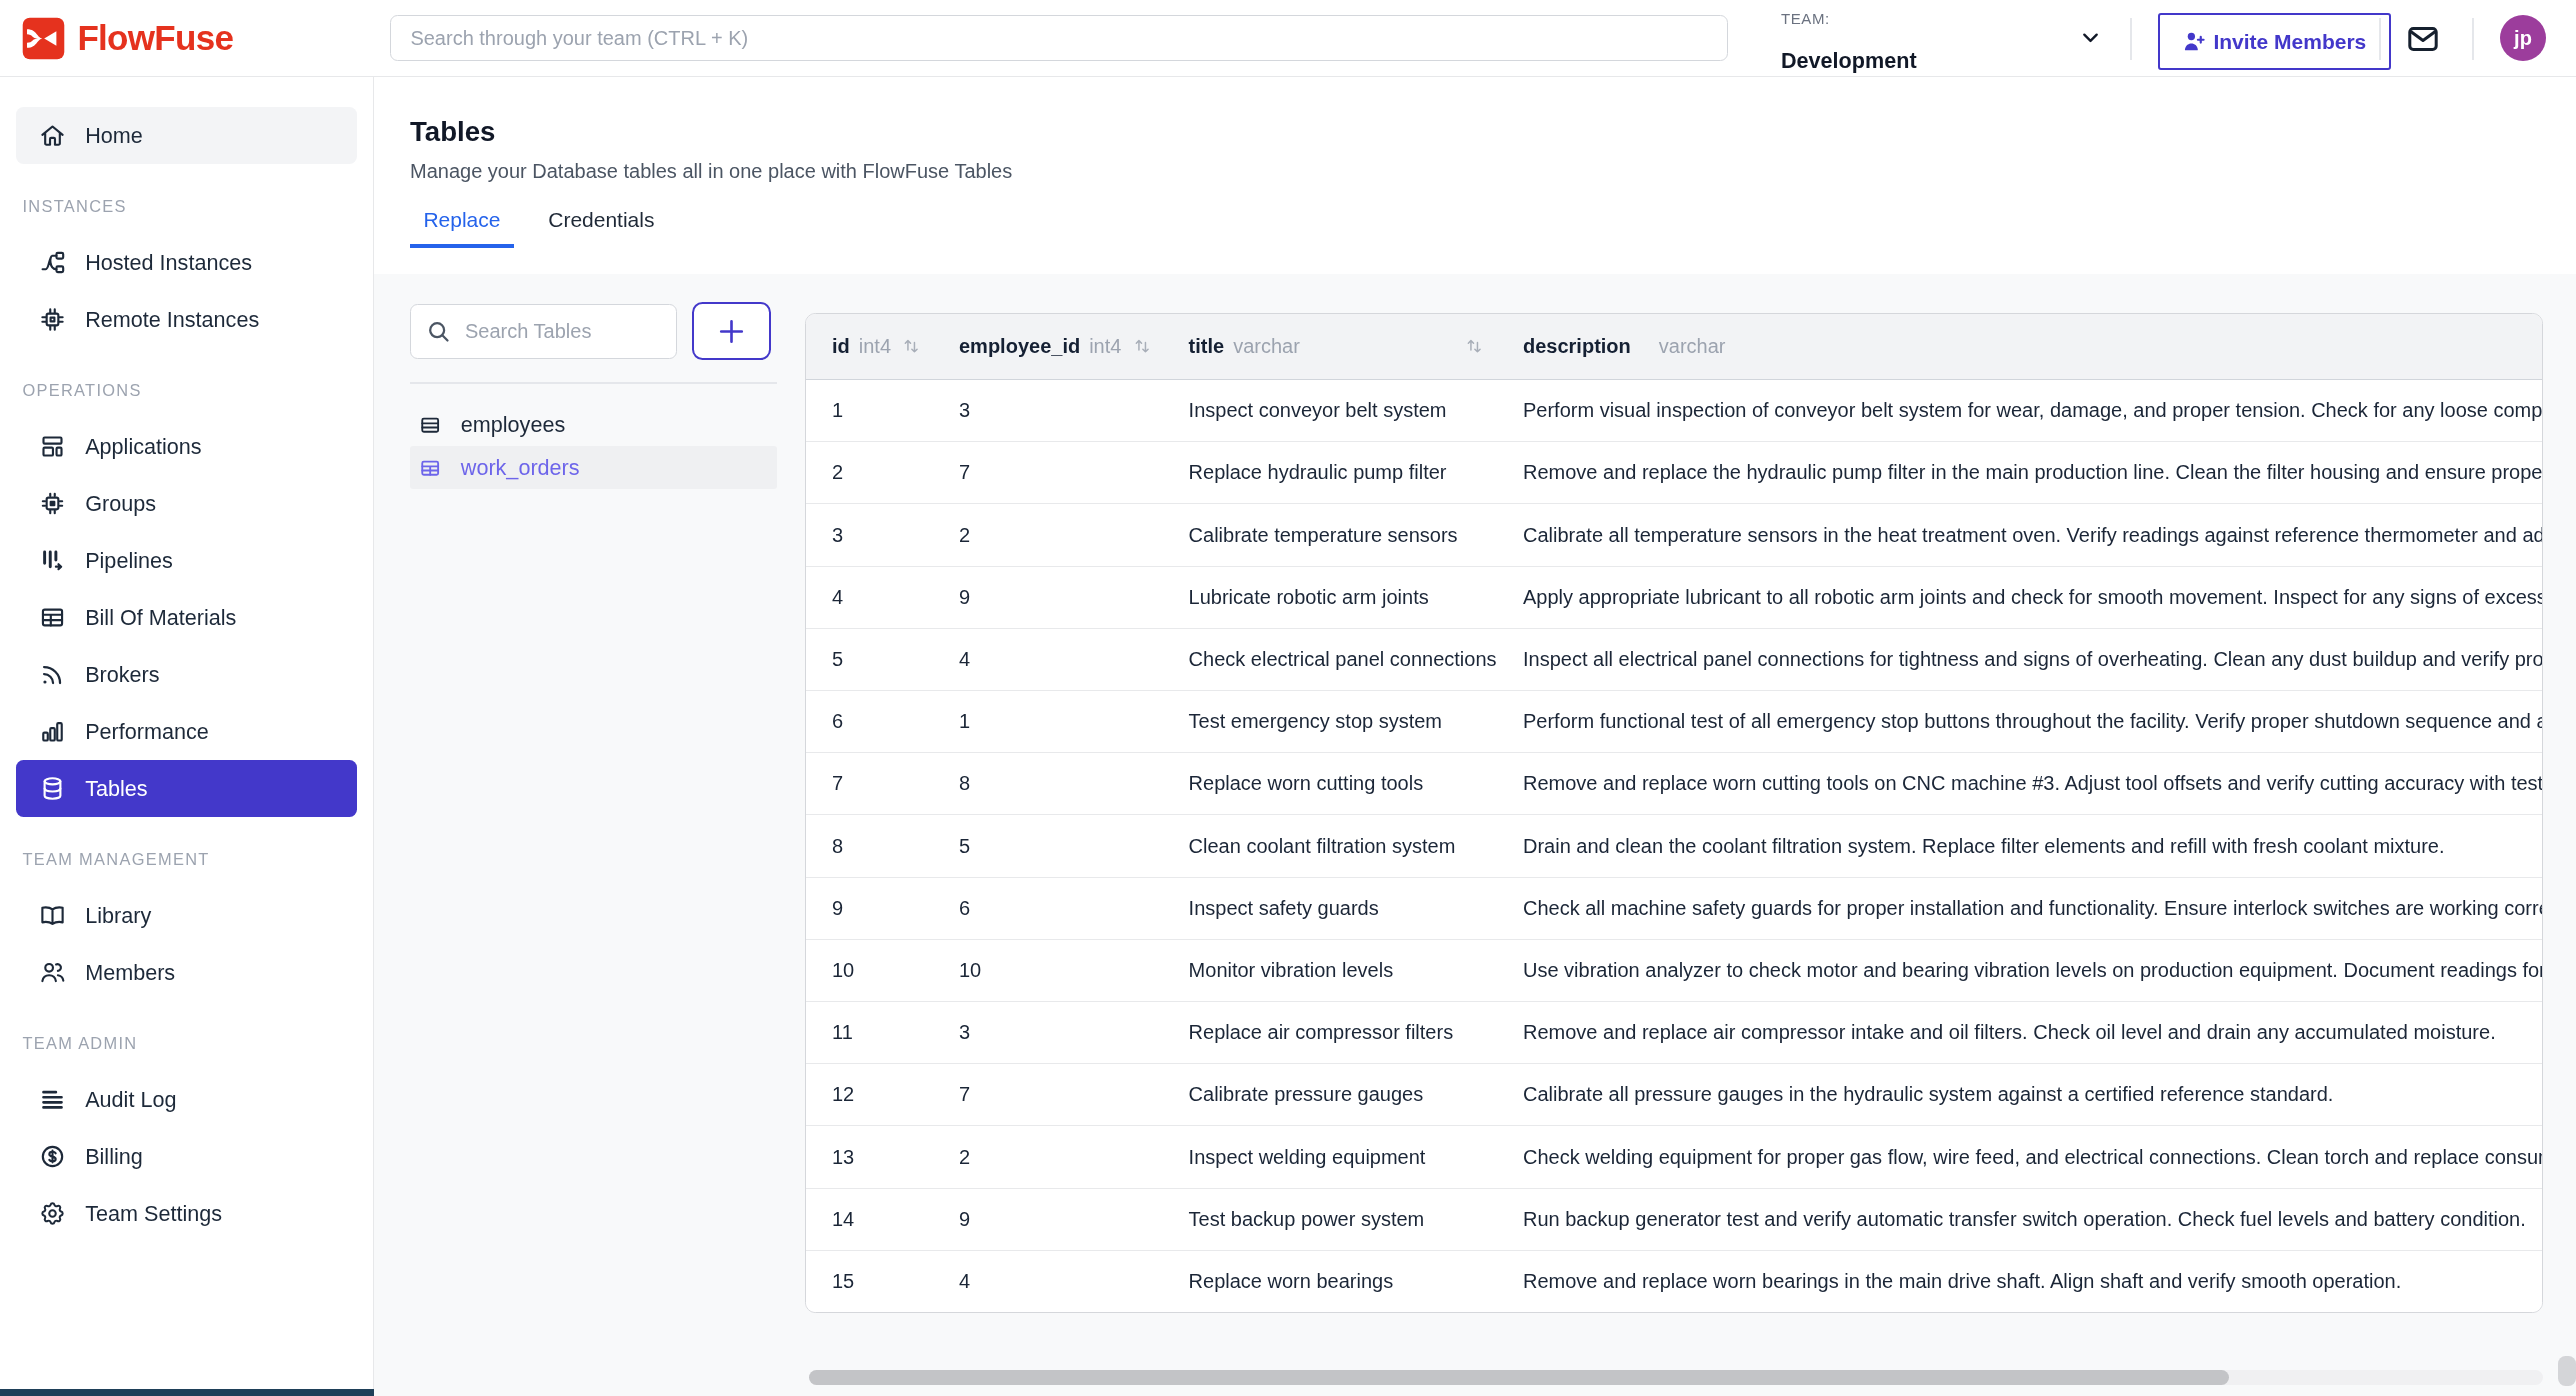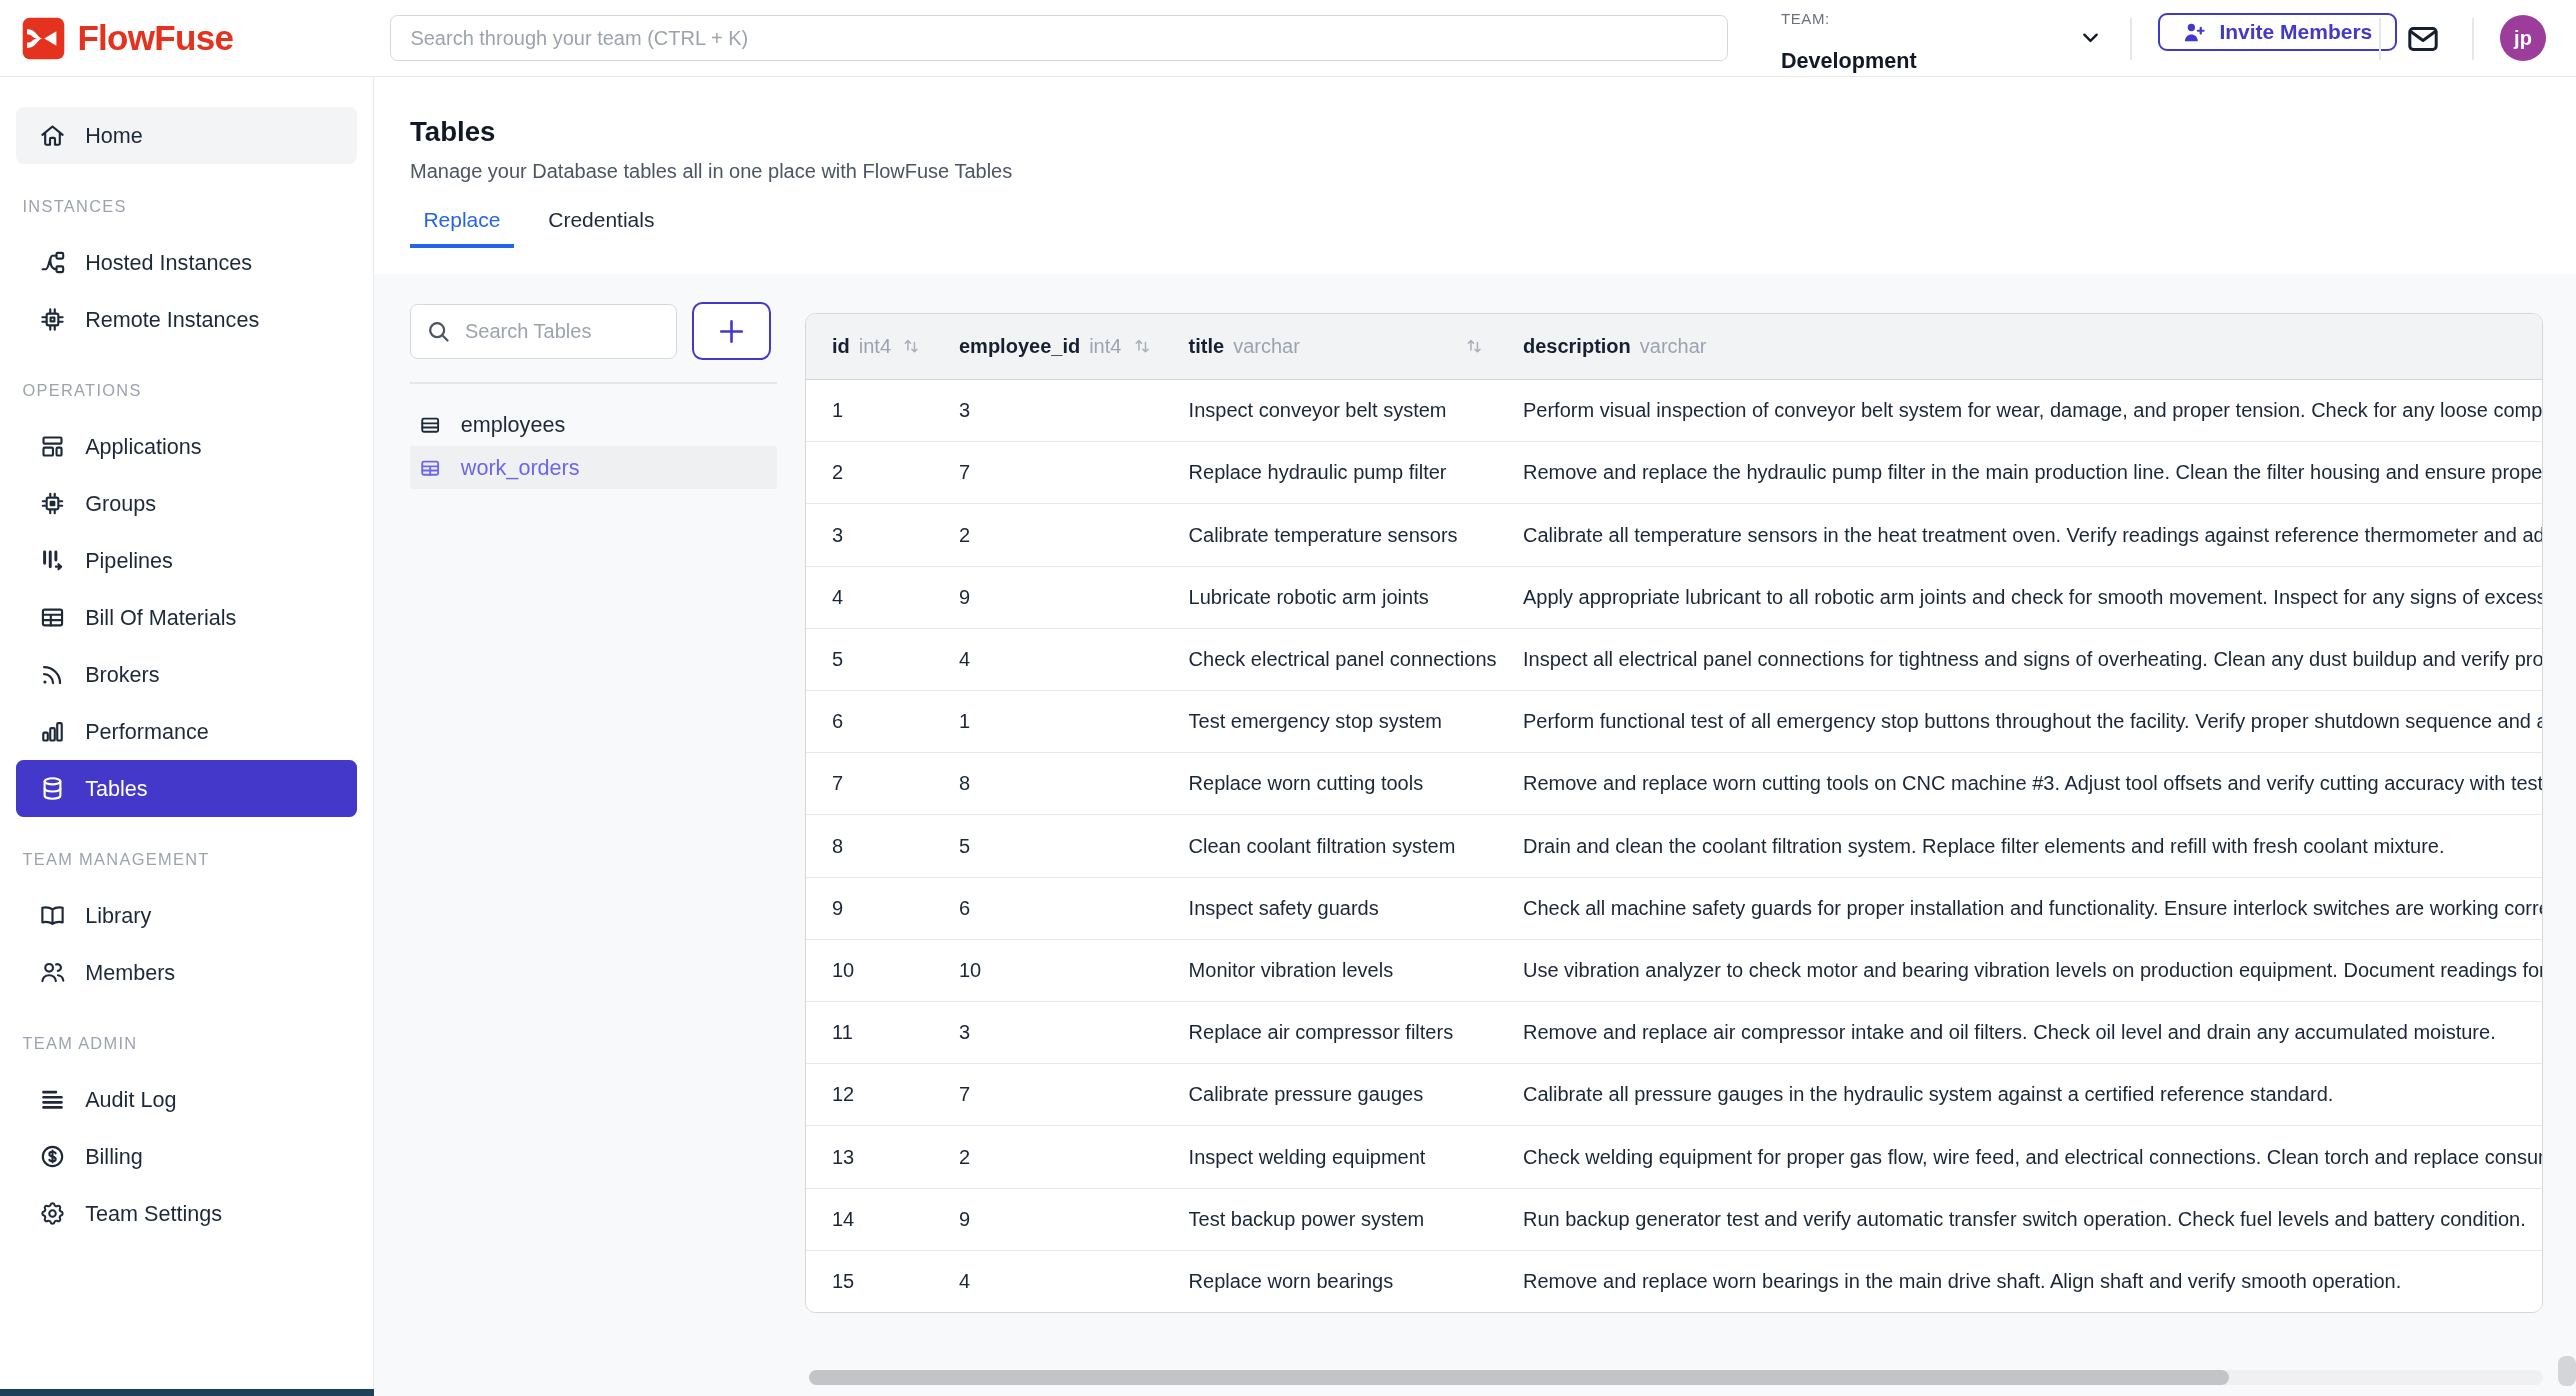--- a/index.html
+++ b/index.html
@@ -15,23 +15,23 @@
   .logo-text { font-size:35px; font-weight:700; color:#e5321e; letter-spacing:-0.7px; }
   .global-search { position:absolute; left:390px; top:15px; width:1338px; height:46px;
     border:1.5px solid #d4d7dc; border-radius:7.5px; font-size:20px; padding:0 19.4px; color:#374151;
     outline:none; background:#fff; }
   .global-search::placeholder { color:#9ca3af; }
   .team-block { position:absolute; left:1781px; top:10.4px; }
   .team-label { font-size:15px; color:#6b7280; letter-spacing:.04em; }
   .team-name { font-size:21.6px; color:#111827; margin-top:21px;font-weight:bold; }
   .team-chevron { position:absolute; left:2077px; top:24px; color:#111827; }
   .vdiv { position:absolute; top:18px; width:1.5px; height:42px; background:#e5e7eb; }
-  .invite-btn { position:absolute; left:2158px; top:13.4px; height:38px; padding:0 22.4px;
-    border:2.2px solid #4338ca; border-radius:9px; background:#fff; color:#4338ca;
-    font-size:21px; font-weight:700; display:flex; align-items:center; gap:12px; cursor:pointer;
+  .invite-btn { position:absolute; left:2158px; top:13.4px; height:57px; padding:0 22.4px;
+    border:2.2px solid #4338ca; border-radius:3px; background:#fff; color:#4338ca;
+    font-size:21px; font-weight:700; display:flex; align-items:center; gap:6px; cursor:pointer;
     font-family:"Liberation Sans", sans-serif; }
   .mail-btn { position:absolute; left:2405px; top:21px; color:#16202e; cursor:pointer; background:none; border:none; }
   .avatar { position:absolute; left:2500px; top:15px; width:46px; height:46px; border-radius:50%;
     background:#9c3d9c; color:#fff; font-size:20px; font-weight:700; display:flex;
     align-items:center; justify-content:center; cursor:pointer; }
 
   
   .sidebar { position:absolute; left:0; top:77px; bottom:0; width:374px; background:#fff;
     border-right:1.5px solid #e7e8ea; padding-top:30px; }
   .side-item { display:flex; align-items:center; gap:19.4px; height:57px; margin:0 16.4px;
@@ -77,21 +77,21 @@
     display:flex; flex-direction:column; }
   .thead { height:66px; flex:none; background:#f2f3f5; border-bottom:1.5px solid #d1d5db;
     display:flex; align-items:center; }
   .tbody { flex:1; display:flex; flex-direction:column; }
   .trow { flex:1; display:flex; align-items:center; background:#fff; }
   .trow + .trow { border-top:1.5px solid #e8e9eb; }
   .cell { overflow:hidden; white-space:nowrap; font-size:20px; color:#1b2637; }
   .c-id   { width:127px; padding-left:26px; flex:none; display:flex; align-items:center; }
   .c-emp  { width:231px; padding-left:26px; flex:none; display:flex; align-items:center; }
   .c-ttl  { width:332px; padding-left:24.6px; flex:none; display:flex; align-items:center; }
-  .c-desc { flex:1; padding-left:27px; display:flex; align-items:center; }
+  .c-desc { flex:1; padding-left:27px; display:flex; align-items:center;gap:19px; }
   .hname { font-weight:700; color:#152033; font-size:20px; white-space:nowrap; }
   .htype { color:#9ca3af; font-size:20px; margin-left:9px; white-space:nowrap; }
   .sort-icon { margin-left:auto; margin-right:10.4px; color:#a8aeb8; }
 
   .hscrollbar-track { position:absolute; left:435px; top:1096px; width:1734px; height:15px;
     border-radius:7.5px; background:#f0f0f2; }
   .hscrollbar-thumb { position:absolute; left:0; top:0; width:1420px; height:15px;
     border-radius:7.5px; background:#c3c4c7; cursor:grab; }
   .scroll-cap { position:absolute; left:2184px; top:1082px; width:18px; height:30px;
     border-radius:7.5px; background:#d4d5d8; }

